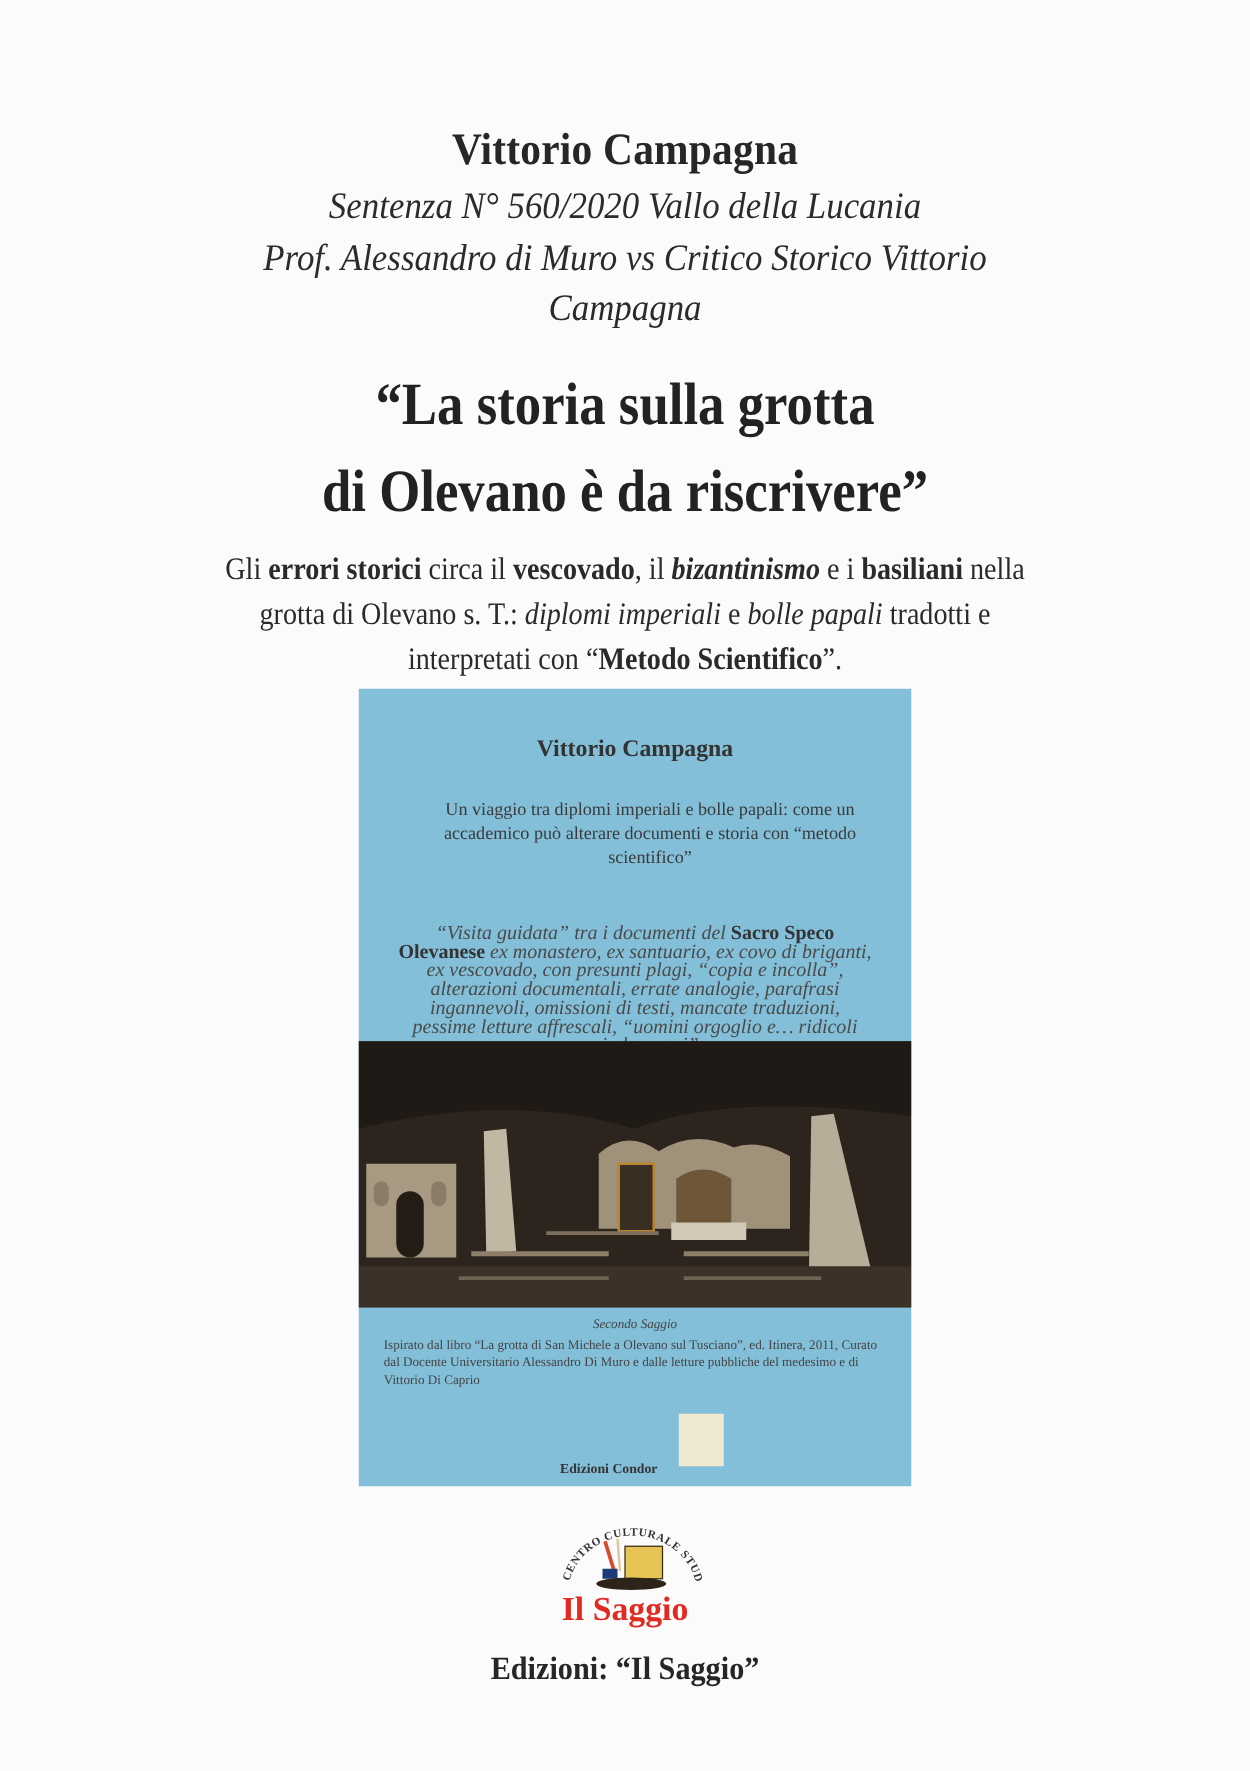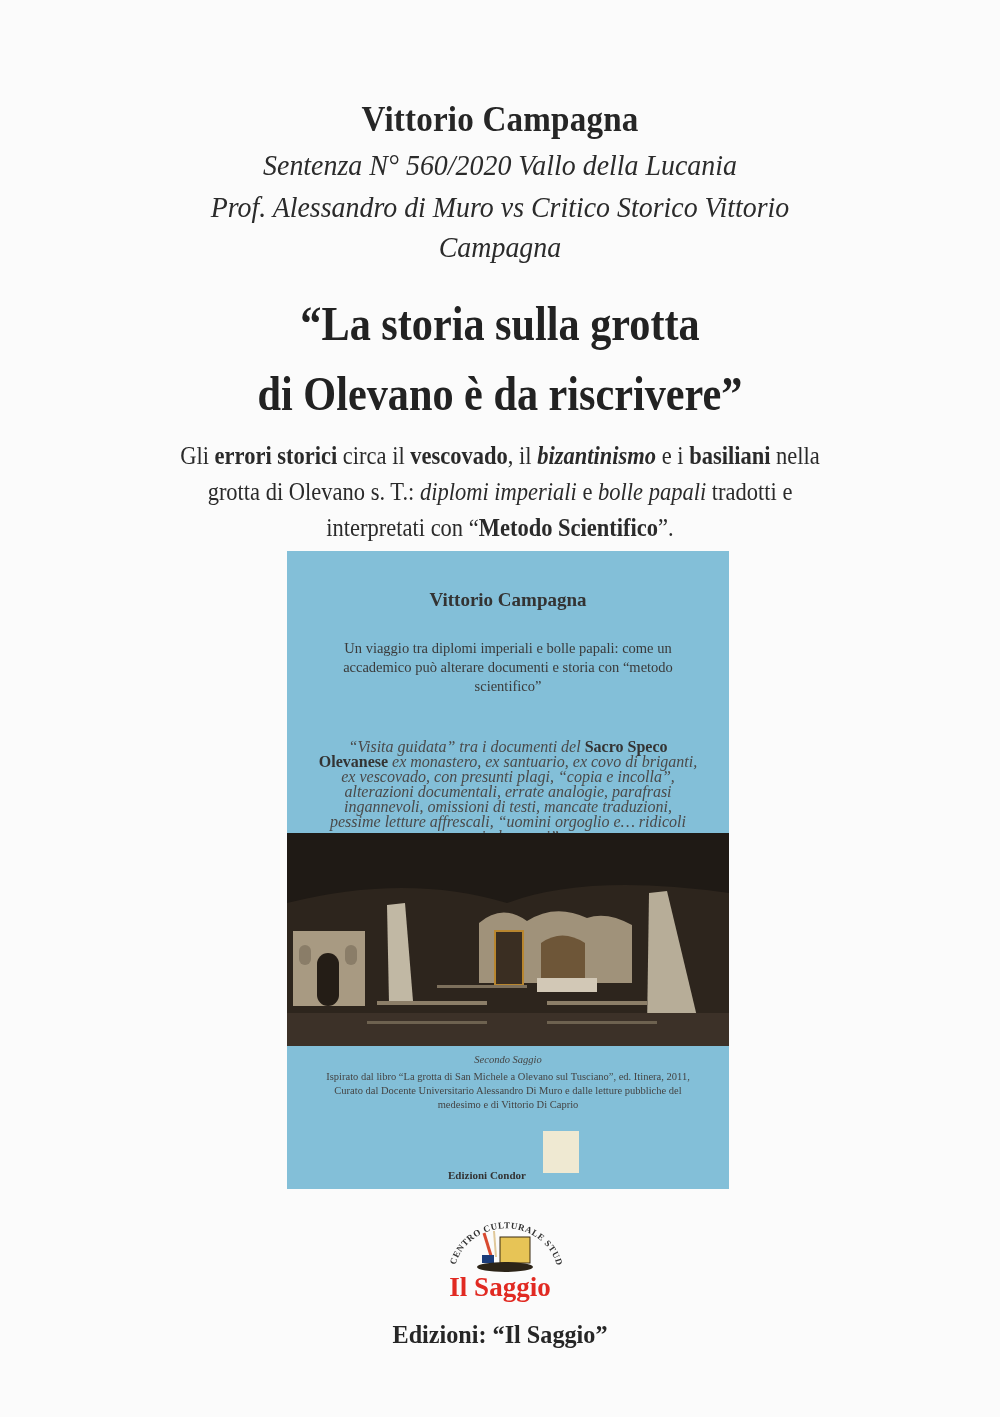--- a/index.html
+++ b/index.html
@@ -25,30 +25,30 @@
   b { font-weight: bold; }
   i { font-style: italic; }
 
   
   #inner-cover {
     position: absolute; left: 287px; top: 551px; width: 442px; height: 638px;
     background: #83bfd8;
   }
   .ic-text { position: absolute; left: 0; width: 442px; text-align: center; color: #3a3a3a; }
   #ic-author { top: 38px; font-size: 19px; font-weight: bold; color: #333; }
-  #ic-sub { top: 88px; font-size: 14.5px; line-height: 19px; padding: 0 22px; box-sizing: border-box; }
+  #ic-sub { top: 88px; font-size: 14.5px; line-height: 19px; padding: 0 22px; box-sizing: border-box; margin-left: 12px; }
   #ic-visit { top: 188px; font-size: 16px; line-height: 15px; font-style: italic; padding: 0 30px; box-sizing: border-box; color: #4a4a4a; }
   #ic-visit b { font-style: normal; color: #333; }
   #photo {
     position: absolute; left: 0; top: 282px; width: 442px; height: 213px;
     background: linear-gradient(180deg, #2a231c 0%, #3b3128 30%, #2e261e 60%, #4a3d30 100%);
     overflow: hidden;
   }
   #ic-second { top: 503px; font-size: 10.5px; color: #444; font-style: italic; }
-  #ic-inspired { top: 519px; font-size: 10.5px; line-height: 14px; text-align: center; padding: 0 36px; box-sizing: border-box; color: #444; }
+  #ic-inspired { top: 519px; font-size: 10.5px; line-height: 14px; text-align: left; padding: 0 20px; box-sizing: border-box; color: #444; }
   #ic-publisher { top: 590px; font-size: 11px; font-weight: bold; left: 140px; width: 120px; color: #333; margin-top: 28px; }
   #ic-logo { position: absolute; left: 256px; top: 580px; width: 36px; height: 42px; background: #efe9d2; }
 
   
   #logo { position: absolute; left: 440px; top: 1205px; width: 130px; height: 100px; }
   #logo-name { position: absolute; left: 0; width: 1000px; top: 1272px; text-align: center; font-size: 27px; font-weight: bold; color: #e12a22; }
   #edizioni { top: 1320px; font-size: 26px; font-weight: bold; transform: scaleX(0.93); }
 </style>
 </head>
 <body>

